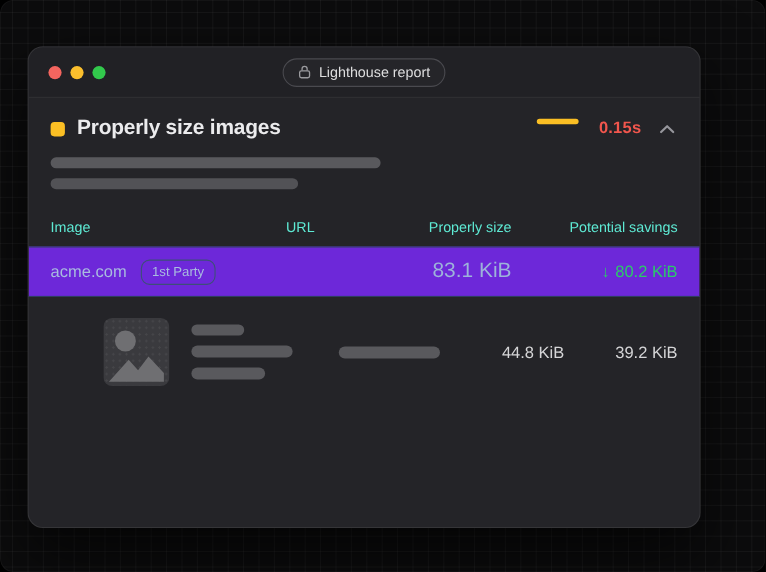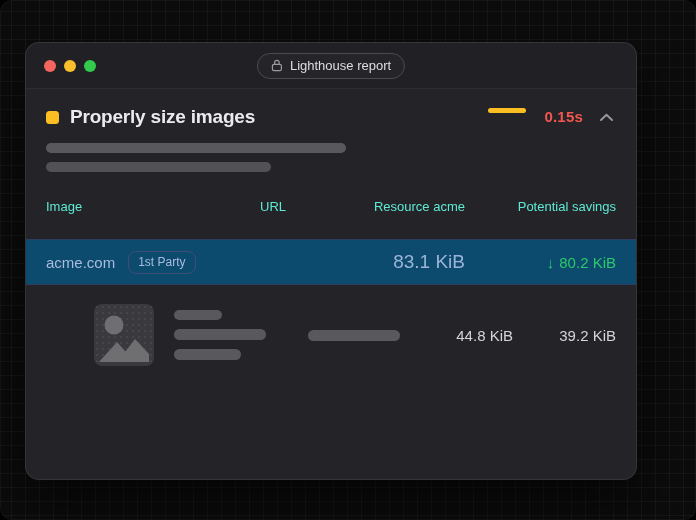--- a/index.html
+++ b/index.html
@@ -59,22 +59,22 @@
   .skel { border-radius: 5px; height: 10px; background: #59595d; }
   .skel-1 { width: 300px; margin-top: 15px; }
   .skel-2 { width: 225px; margin-top: 9px; background: #525256; }
 
   
   .grid-row { display: grid; grid-template-columns: 214px 110px 95px 1fr; align-items: center; padding: 0 20px; }
   .thead { margin-top: 21px; height: 26px; color: #5eead4; font-size: 13px; }
   .num { text-align: right; }
 
   .row-link {
-    margin-top: 20px; height: 46px;
-    background: #0c4a6e;
+    margin-top: 5px; height: 46px;
+    background: #6d28d9;
     border-top: 1px solid #2e3e61; border-bottom: 1px solid #2e3e61;
   }
   .site-cell { display: flex; align-items: center; gap: 13px; grid-column: 1 / span 2; }
   .site { color: #a9bcdf; font-size: 15px; cursor: pointer; }
   .badge {
     border: 1px solid #3d4f78; border-radius: 8px;
     padding: 3px 9px 4px; font-size: 12px; color: #a9bcdf; white-space: nowrap;
   }
   .row-link .res { color: #9db3da; font-size: 19px; }
   .savings-green { font-size: 15px; display: inline-flex; gap: 5px; justify-content: flex-end; }
@@ -135,21 +135,21 @@
           </button>
         </div>
       </div>
       <div class="skel skel-1"></div>
       <div class="skel skel-2"></div>
     </div>
 
     <div class="grid-row thead">
       <span>Image</span>
       <span>URL</span>
-      <span class="num">Resource acme</span>
+      <span class="num">Properly size</span>
       <span class="num">Potential savings</span>
     </div>
 
     <div class="grid-row row-link">
       <div class="site-cell">
         <span class="site">acme.com</span>
         <span class="badge">1st Party</span>
       </div>
       <span class="num res">83.1 KiB</span>
       <span class="num savings-green" style="color: rgb(43, 201, 106);">

